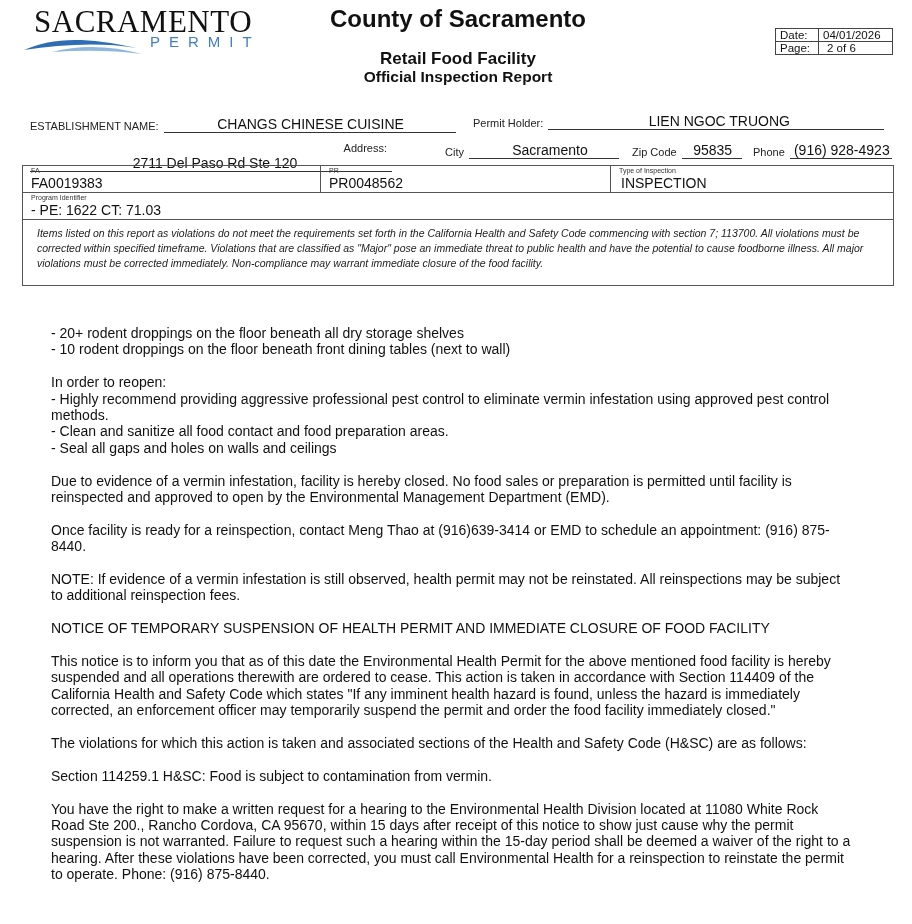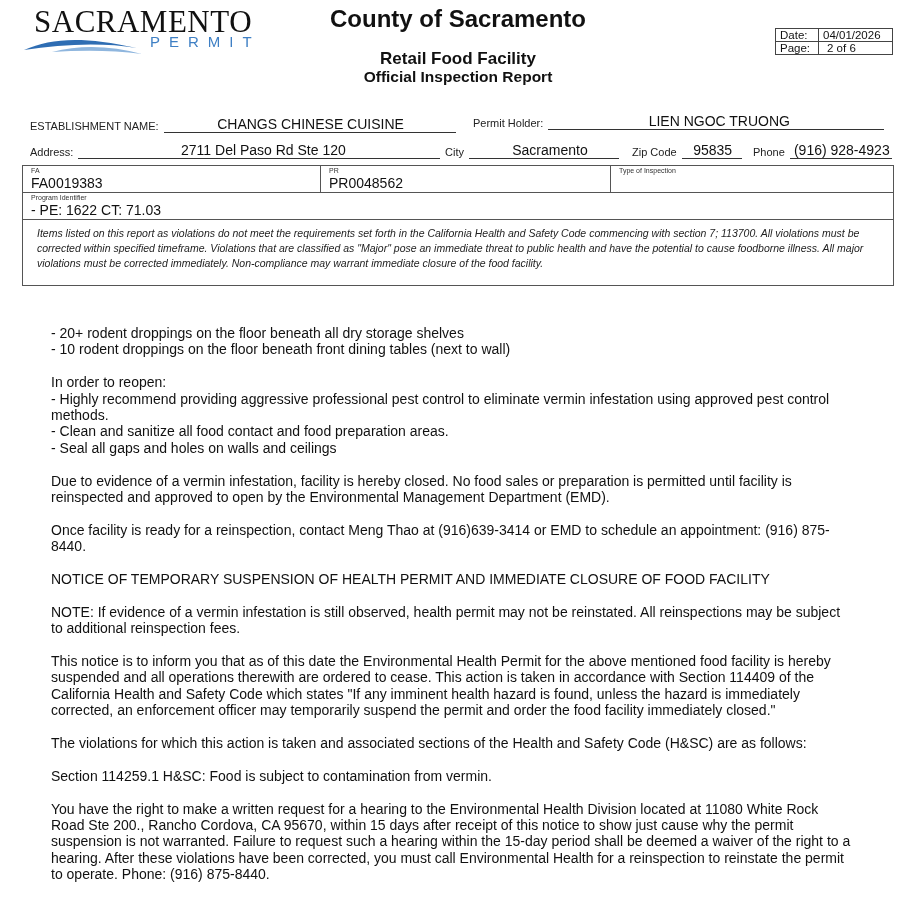--- a/index.html
+++ b/index.html
@@ -76,21 +76,21 @@
 
 <div class="field-row" style="left:30px; top:116px;">
   <span class="flabel">ESTABLISHMENT NAME:</span>
   <span class="fval" style="width:290px;">CHANGS CHINESE CUISINE</span>
 </div>
 <div class="field-row" style="left:473px; top:113px;">
   <span class="flabel">Permit Holder:</span>
   <span class="fval" style="width:330px; padding-left:6px;">LIEN NGOC TRUONG</span>
 </div>
 
-<div class="field-row" style="left:30px; top:142px;">
+<div class="field-row" style="left:30px; top:142px;flex-direction:column;">
   <span class="flabel">Address:</span>
   <span class="fval" style="width:354px; padding-left:8px;">2711 Del Paso Rd Ste 120</span>
 </div>
 <div class="field-row" style="left:445px; top:142px;">
   <span class="flabel">City</span>
   <span class="fval" style="width:138px; padding-left:12px;">Sacramento</span>
 </div>
 <div class="field-row" style="left:632px; top:142px;">
   <span class="flabel">Zip Code</span>
   <span class="fval" style="width:58px;">95835</span>
@@ -105,20 +105,21 @@
     <div class="info-cell" style="width:289px;">
       <div class="cell-label">FA</div>
       <div class="cell-value">FA0019383</div>
     </div>
     <div class="info-cell" style="width:281px;">
       <div class="cell-label">PR</div>
       <div class="cell-value">PR0048562</div>
     </div>
     <div class="info-cell" style="flex:1;">
       <div class="cell-label">Type of Inspection</div>
+      <div class="cell-value" style="padding-left:2px;">INSPECTION</div>
     </div>
   </div>
   <div class="info-row">
     <div class="info-cell" style="flex:1; padding-left:8px;">
       <div class="cell-label">Program Identifier</div>
       <div class="cell-value">- PE: 1622 CT: 71.03</div>
     </div>
   </div>
   <div class="info-row">
     <div class="info-cell notice-cell">Items listed on this report as violations do not meet the requirements set forth in the California Health and Safety Code commencing with section 7; 113700. All violations must be corrected within specified timeframe. Violations that are classified as "Major" pose an immediate threat to public health and have the potential to cause foodborne illness. All major violations must be corrected immediately. Non-compliance may warrant immediate closure of the food facility.</div>
@@ -131,19 +132,19 @@
     <span class="line">- 10 rodent droppings on the floor beneath front dining tables (next to wall)</span>
   </p>
   <p>
     <span class="line">In order to reopen:</span>
     <span class="line">- Highly recommend providing aggressive professional pest control to eliminate vermin infestation using approved pest control methods.</span>
     <span class="line">- Clean and sanitize all food contact and food preparation areas.</span>
     <span class="line">- Seal all gaps and holes on walls and ceilings</span>
   </p>
   <p>Due to evidence of a vermin infestation, facility is hereby closed. No food sales or preparation is permitted until facility is reinspected and approved to open by the Environmental Management Department (EMD).</p>
   <p>Once facility is ready for a reinspection, contact Meng Thao at (916)639-3414 or EMD to schedule an appointment: (916) 875-8440.</p>
+  <p>NOTE: If evidence of a vermin infestation is still observed, health permit may not be reinstated. All reinspections may be subject to additional reinspection fees.</p>
   <p>NOTICE OF TEMPORARY SUSPENSION OF HEALTH PERMIT AND IMMEDIATE CLOSURE OF FOOD FACILITY</p>
-  <p>NOTE: If evidence of a vermin infestation is still observed, health permit may not be reinstated. All reinspections may be subject to additional reinspection fees.</p>
   <p>This notice is to inform you that as of this date the Environmental Health Permit for the above mentioned food facility is hereby suspended and all operations therewith are ordered to cease. This action is taken in accordance with Section 114409 of the California Health and Safety Code which states "If any imminent health hazard is found, unless the hazard is immediately corrected, an enforcement officer may temporarily suspend the permit and order the food facility immediately closed."</p>
   <p>The violations for which this action is taken and associated sections of the Health and Safety Code (H&amp;SC) are as follows:</p>
   <p>Section 114259.1 H&amp;SC: Food is subject to contamination from vermin.</p>
   <p>You have the right to make a written request for a hearing to the Environmental Health Division located at 11080 White Rock Road Ste 200., Rancho Cordova, CA 95670, within 15 days after receipt of this notice to show just cause why the permit suspension is not warranted. Failure to request such a hearing within the 15-day period shall be deemed a waiver of the right to a hearing. After these violations have been corrected, you must call Environmental Health for a reinspection to reinstate the permit to operate. Phone: (916) 875-8440.</p>
 </div>
 
 </body></html>

